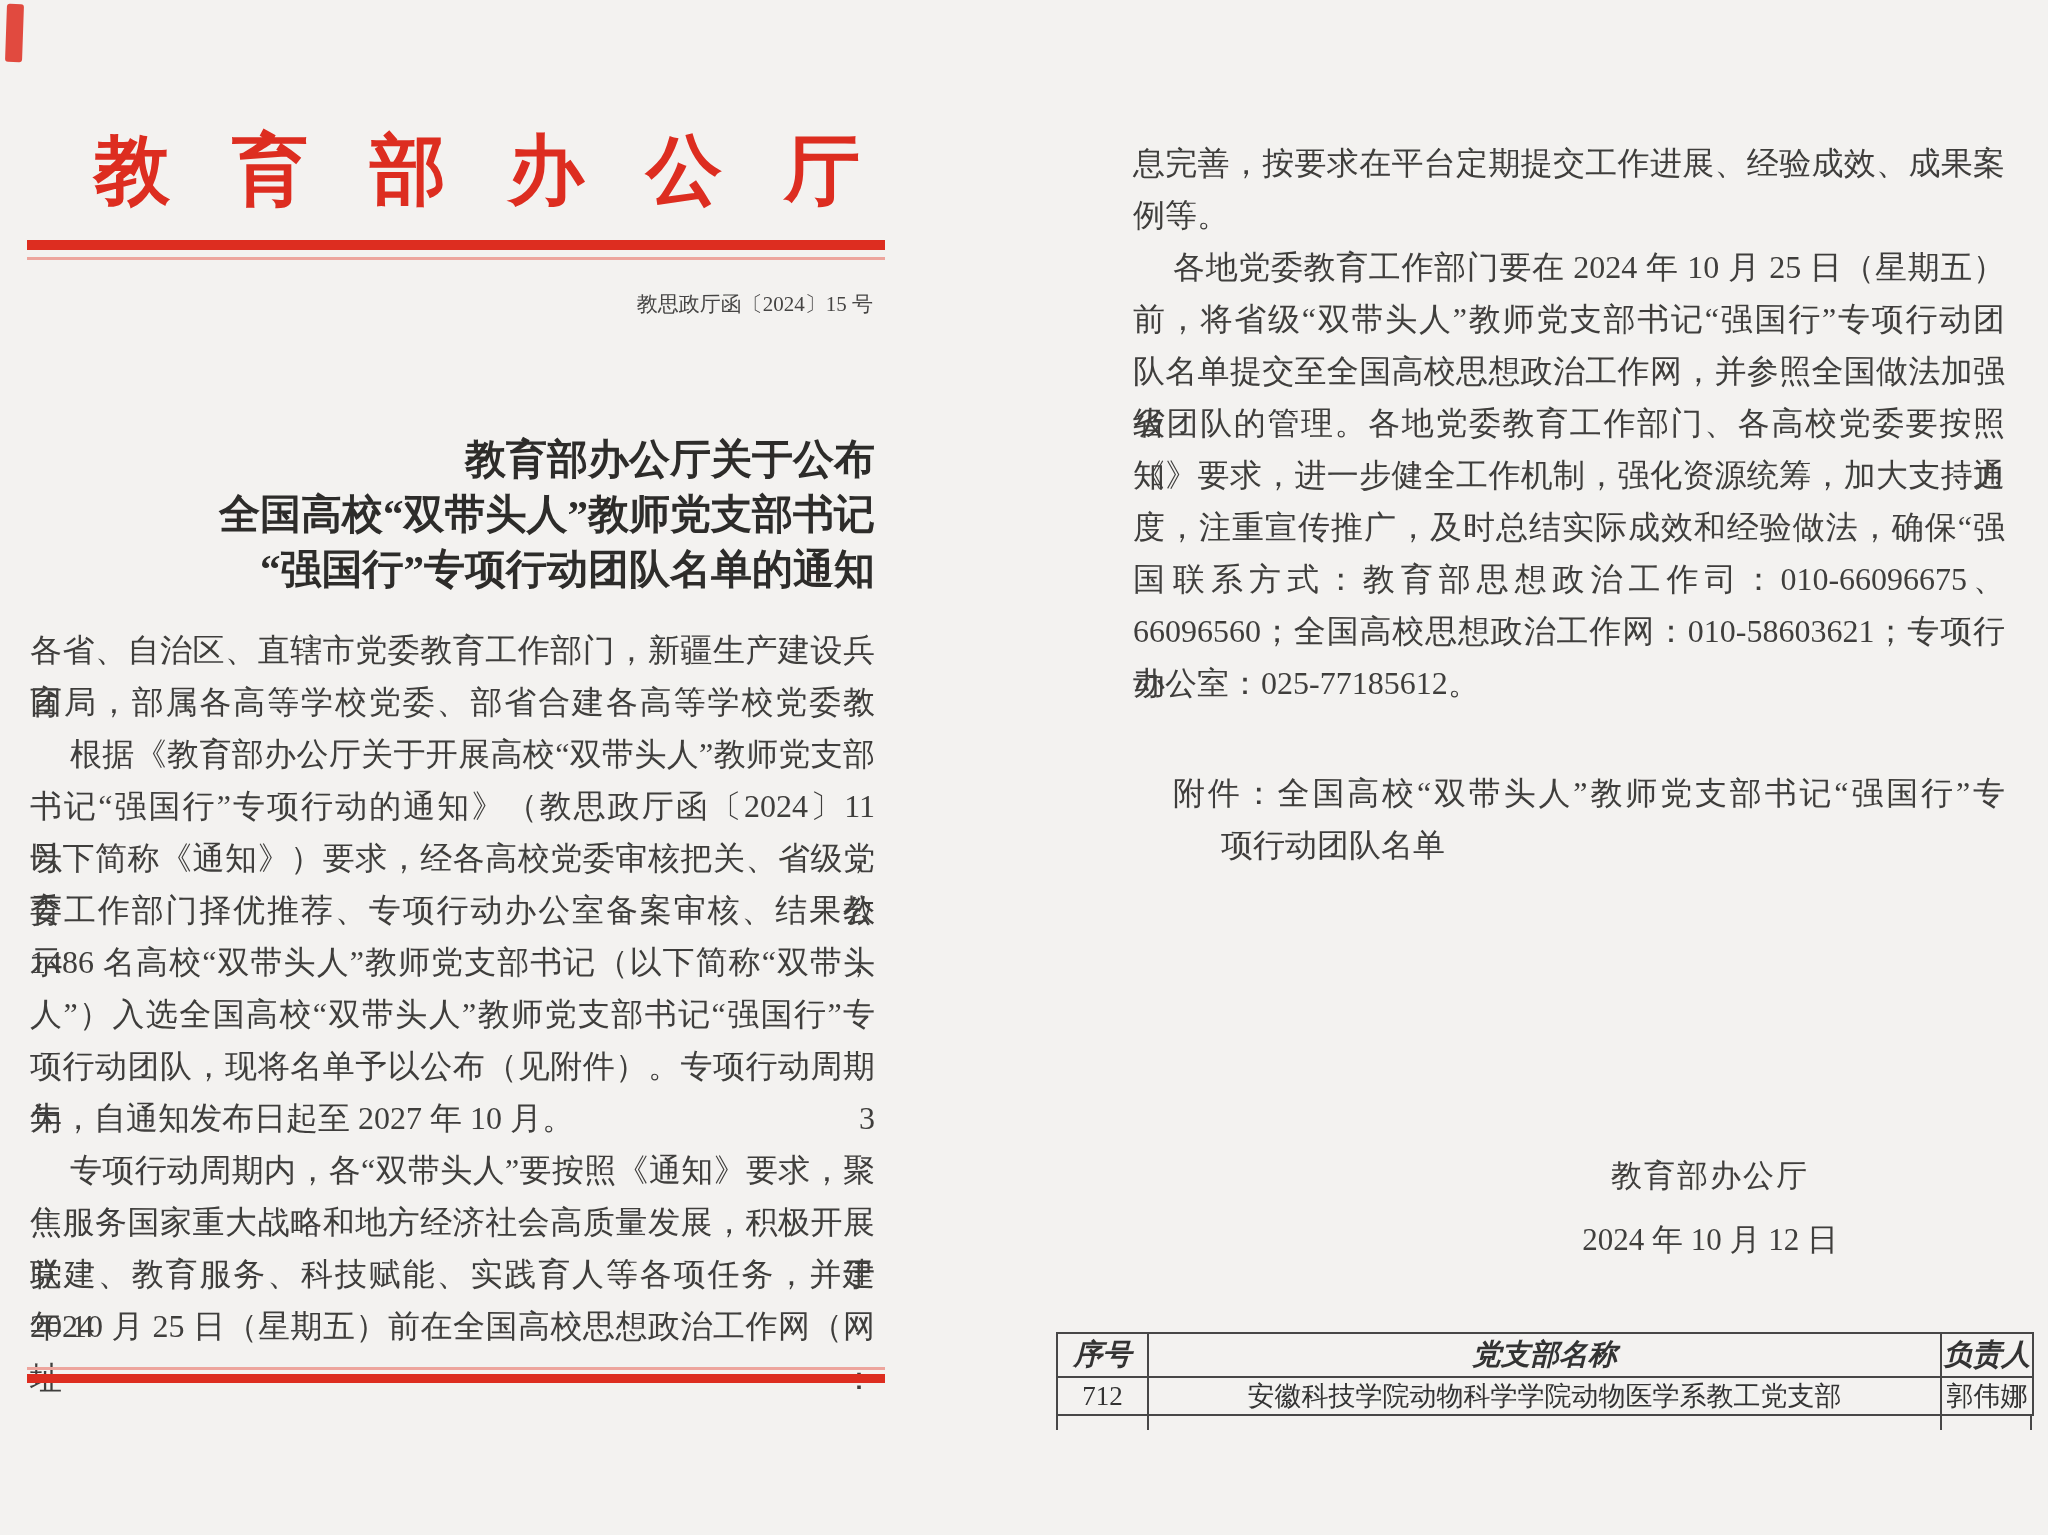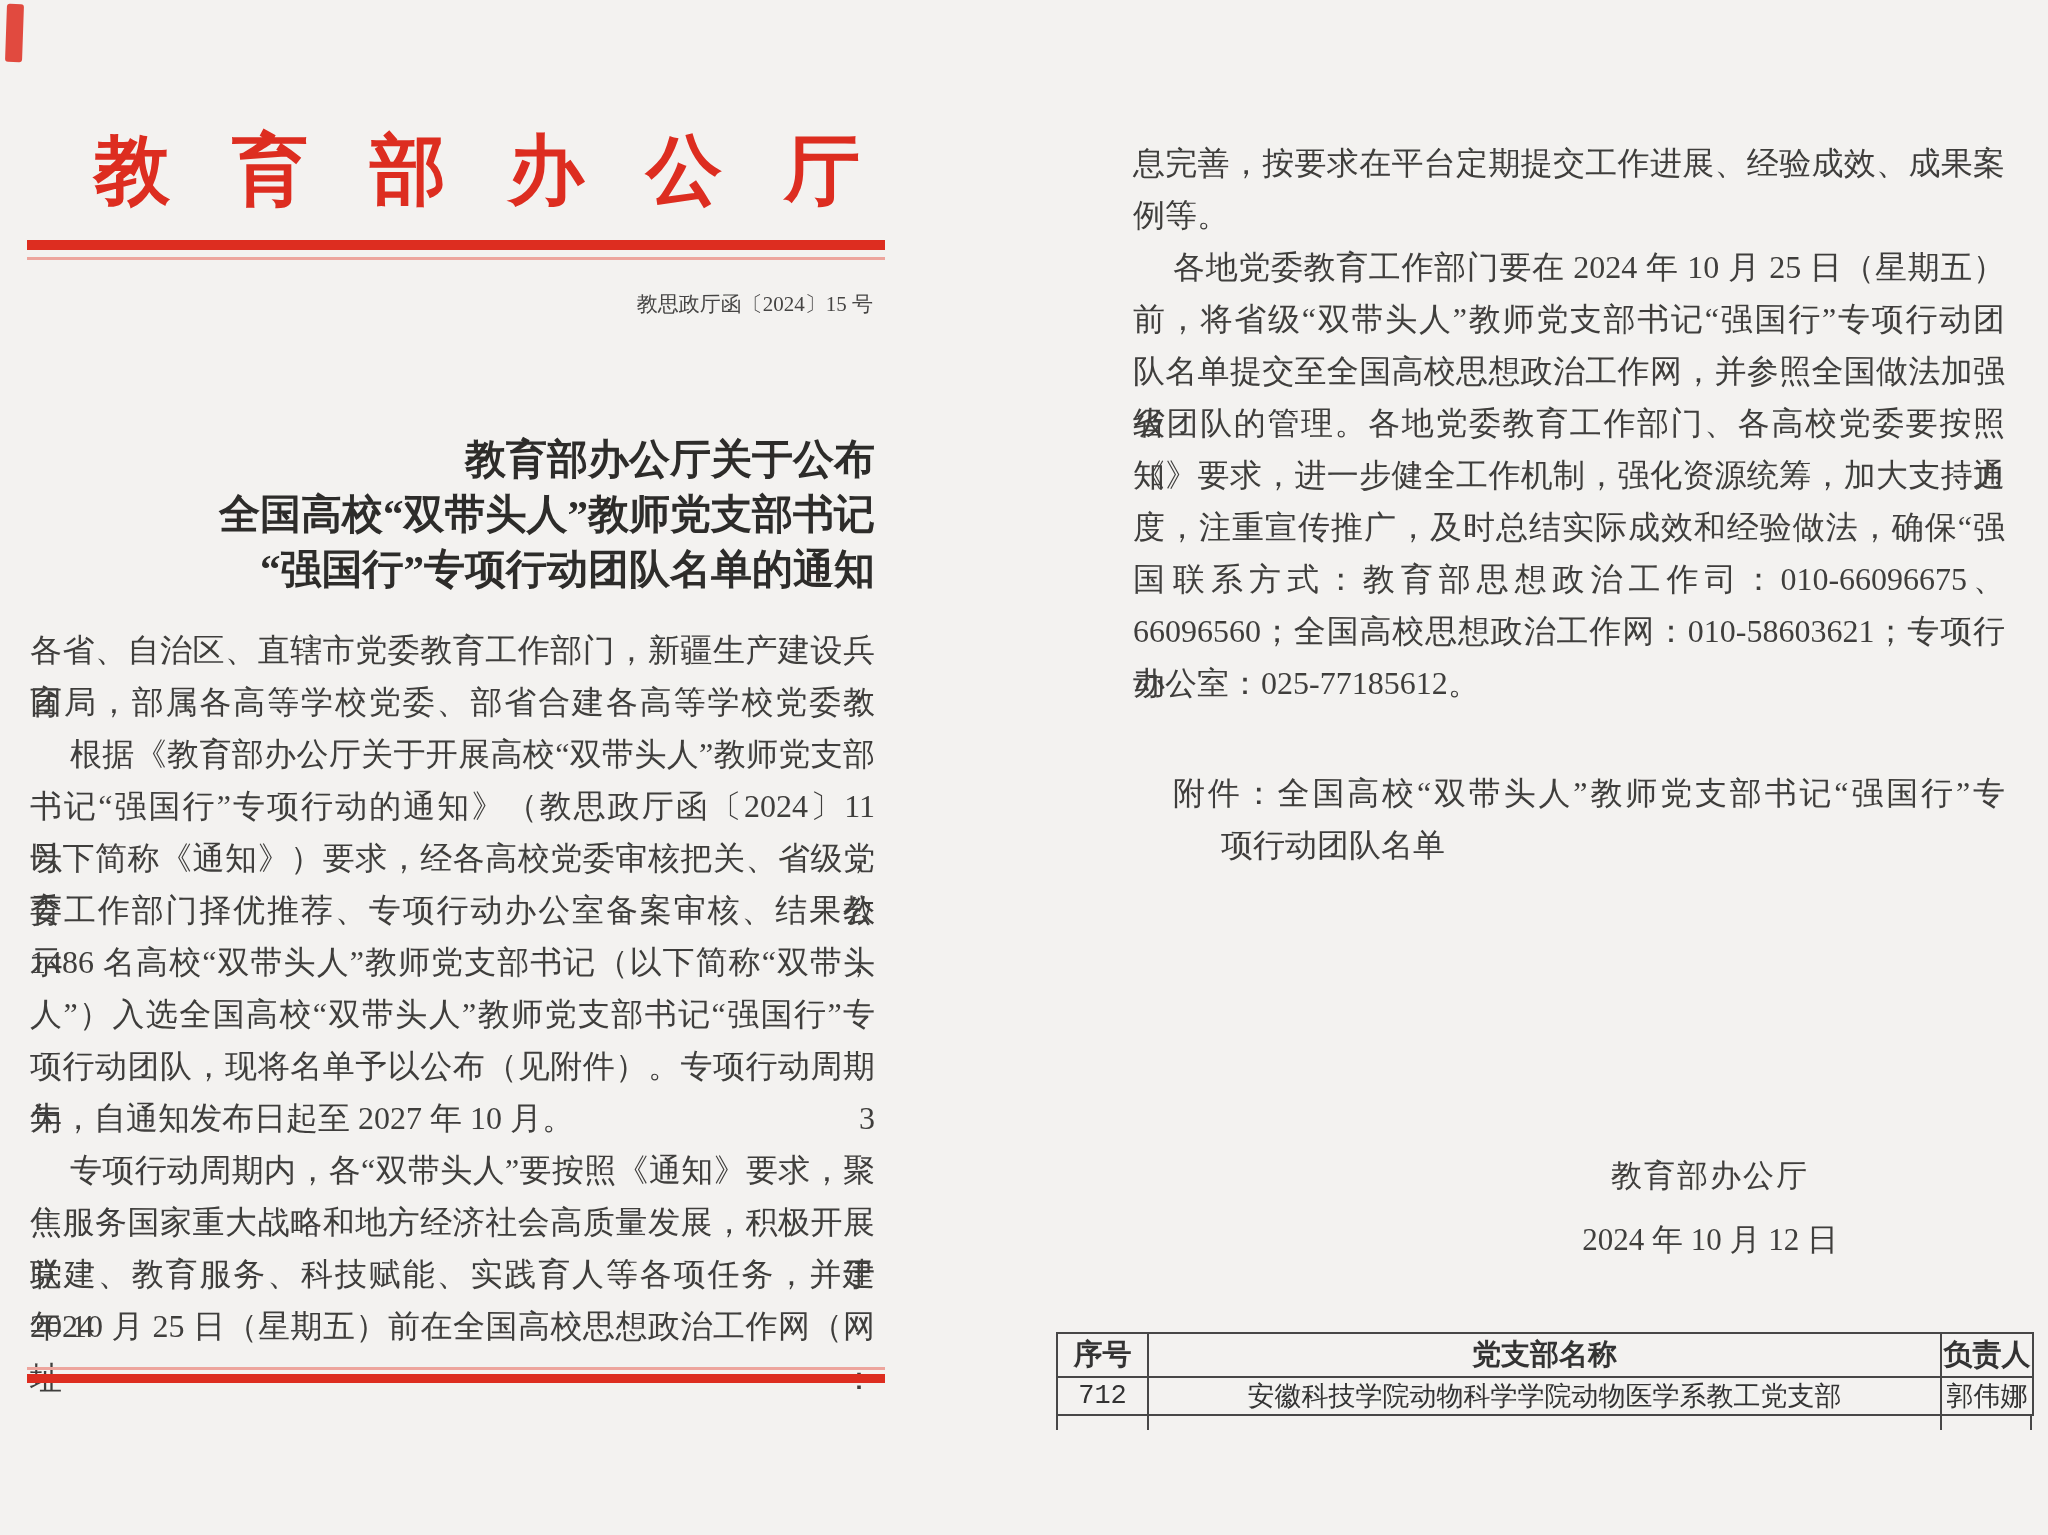--- a/index.html
+++ b/index.html
@@ -62,22 +62,22 @@
     font-size:27px;color:#333;
   }
   table.roster col.c-no{width:91px;}
   table.roster col.c-name{width:793px;}
   table.roster col.c-leader{width:92px;}
   table.roster th,table.roster td{
     border:2px solid var(--table-border);
     text-align:center;vertical-align:middle;
     padding:0;overflow:hidden;white-space:nowrap;
   }
-  table.roster th{height:42px;font-size:29px;font-weight:700;}
-  table.roster td{height:33px;font-weight:400;font-family:Liberation Mono, monospace;}
+  table.roster th{height:42px;font-size:29px;font-weight:700;font-style:italic;}
+  table.roster td{height:33px;font-weight:400;}
   .table-stub{position:absolute;left:1056px;top:1415px;width:972px;height:15px;
     border-left:2px solid var(--table-border);border-right:2px solid var(--table-border);}
   .table-stub .tick{position:absolute;top:0;width:2px;height:100%;background:var(--table-border);}
   .table-stub .tick.t1{left:89px;}
   .table-stub .tick.t2{left:882px;}
   .artifact{
     position:absolute;left:6px;top:4px;width:17px;height:58px;
     background:var(--red);opacity:.85;border-radius:3px;transform:rotate(2deg);
   }
 </style>

